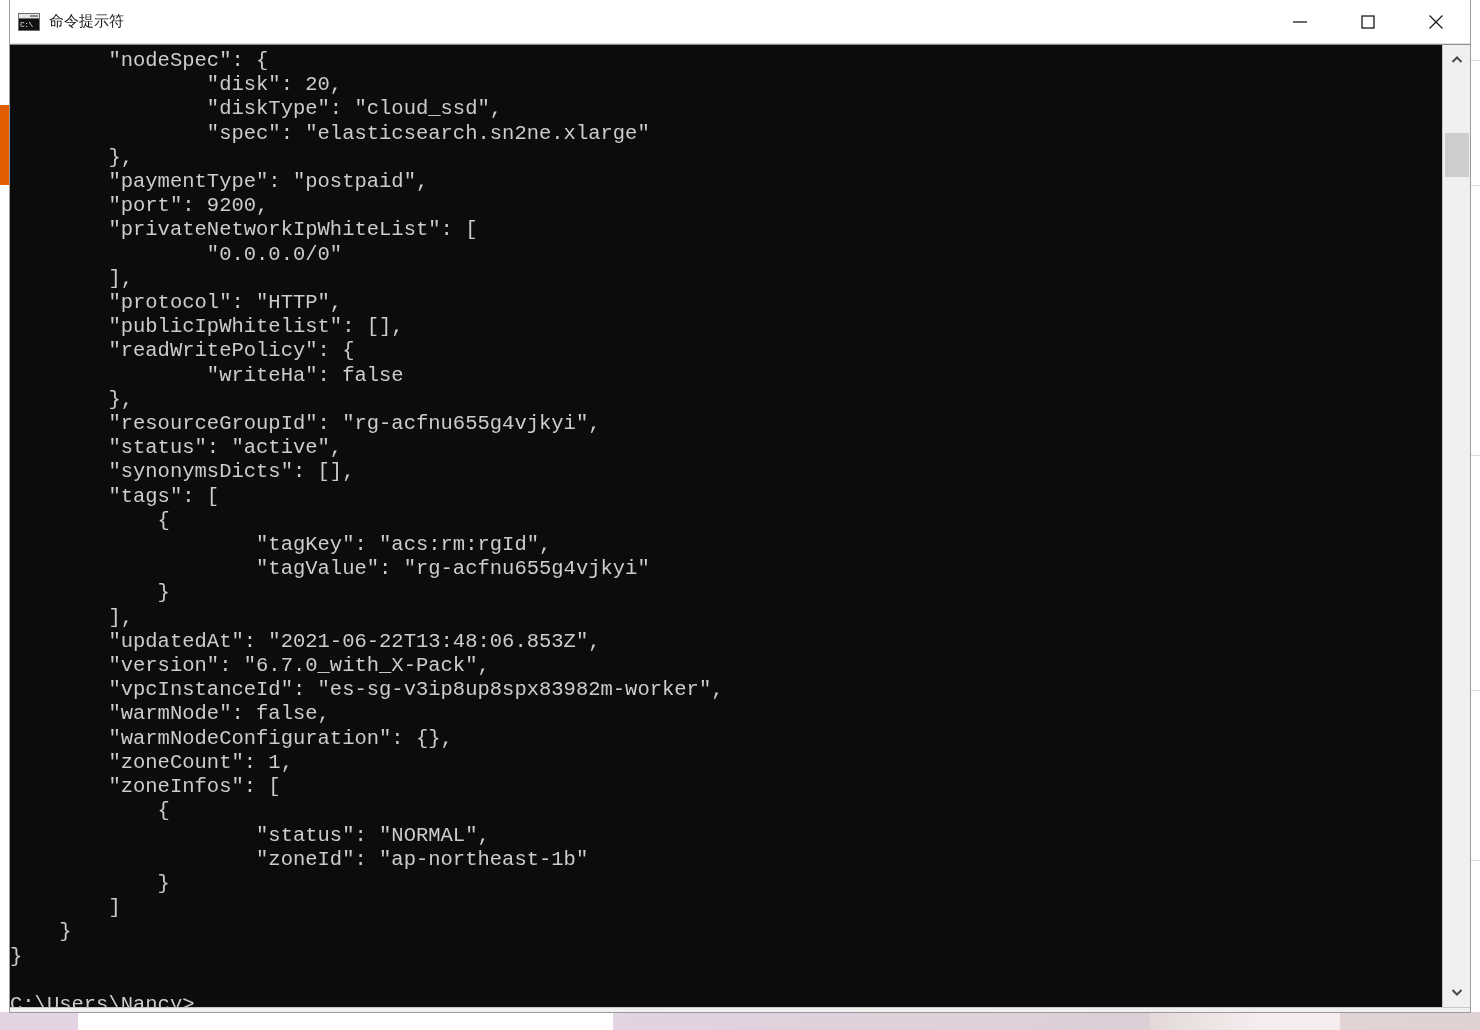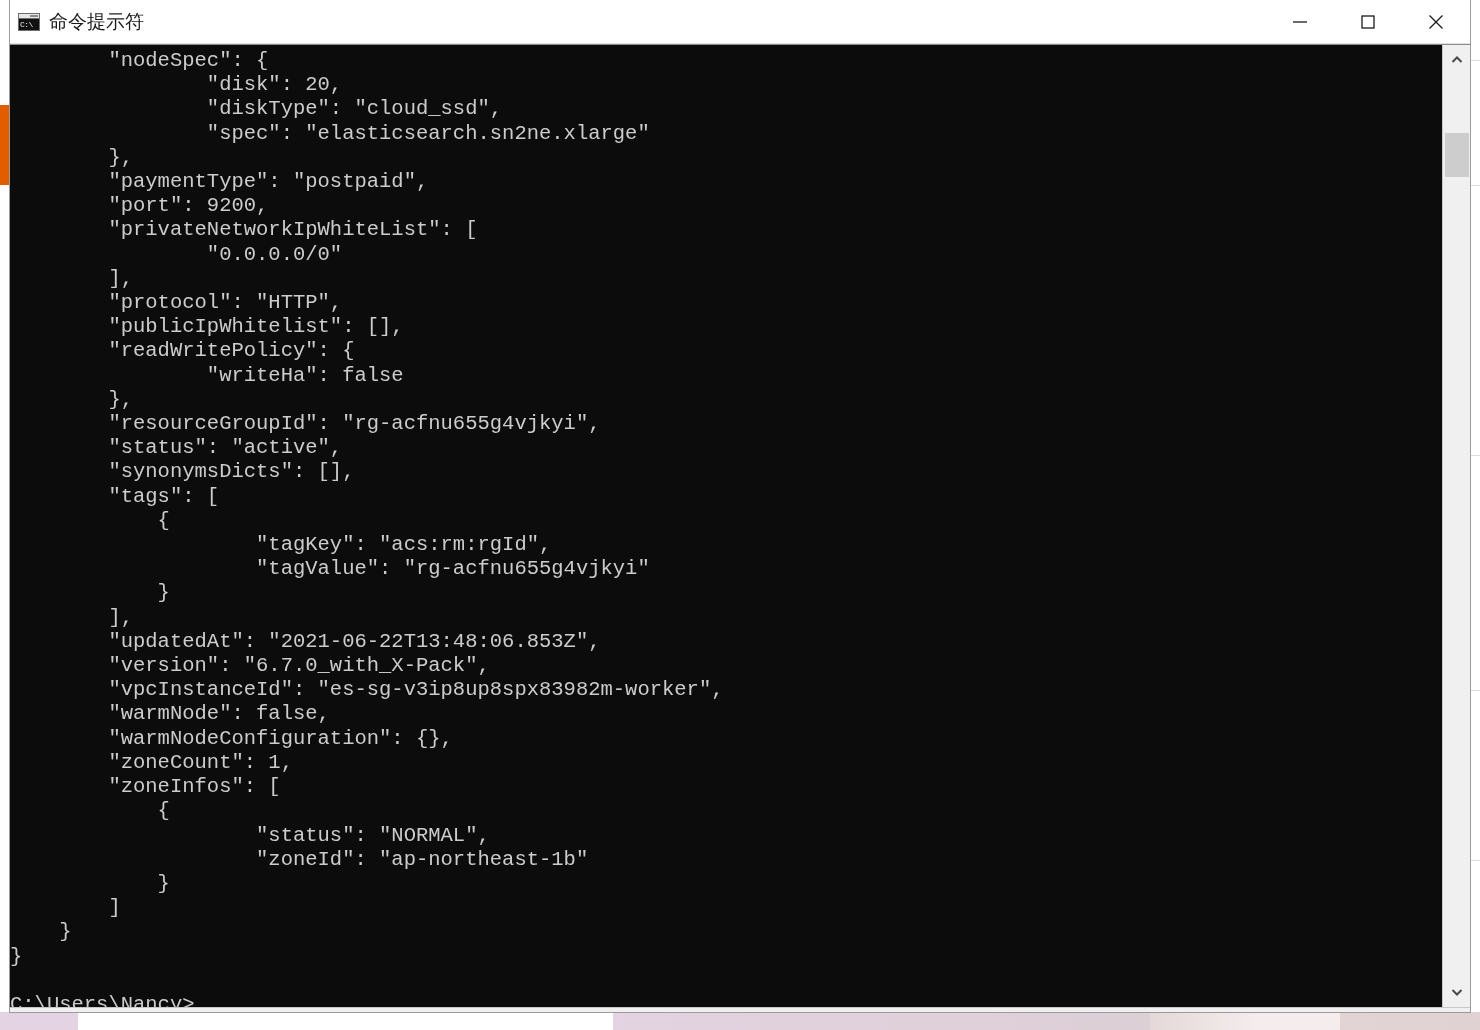--- a/index.html
+++ b/index.html
@@ -125,21 +125,21 @@
     background: #111111;
     color: #f0f0f0;
     font-family: "Liberation Mono", monospace;
     font-size: 8px;
     line-height: 12px;
     padding-left: 1px;
     letter-spacing: -0.5px;
     overflow: hidden;
   }
   #window-title {
-    font-size: 19px;
+    font-size: 15px;
     color: #1a1a1a;
     font-family: Liberation Mono, monospace;
     white-space: nowrap;
   }
   #title-spacer { flex: 1 1 auto; }
   .win-btn {
     width: 68px; height: 43px;
     display: flex;
     align-items: center;
     justify-content: center;

